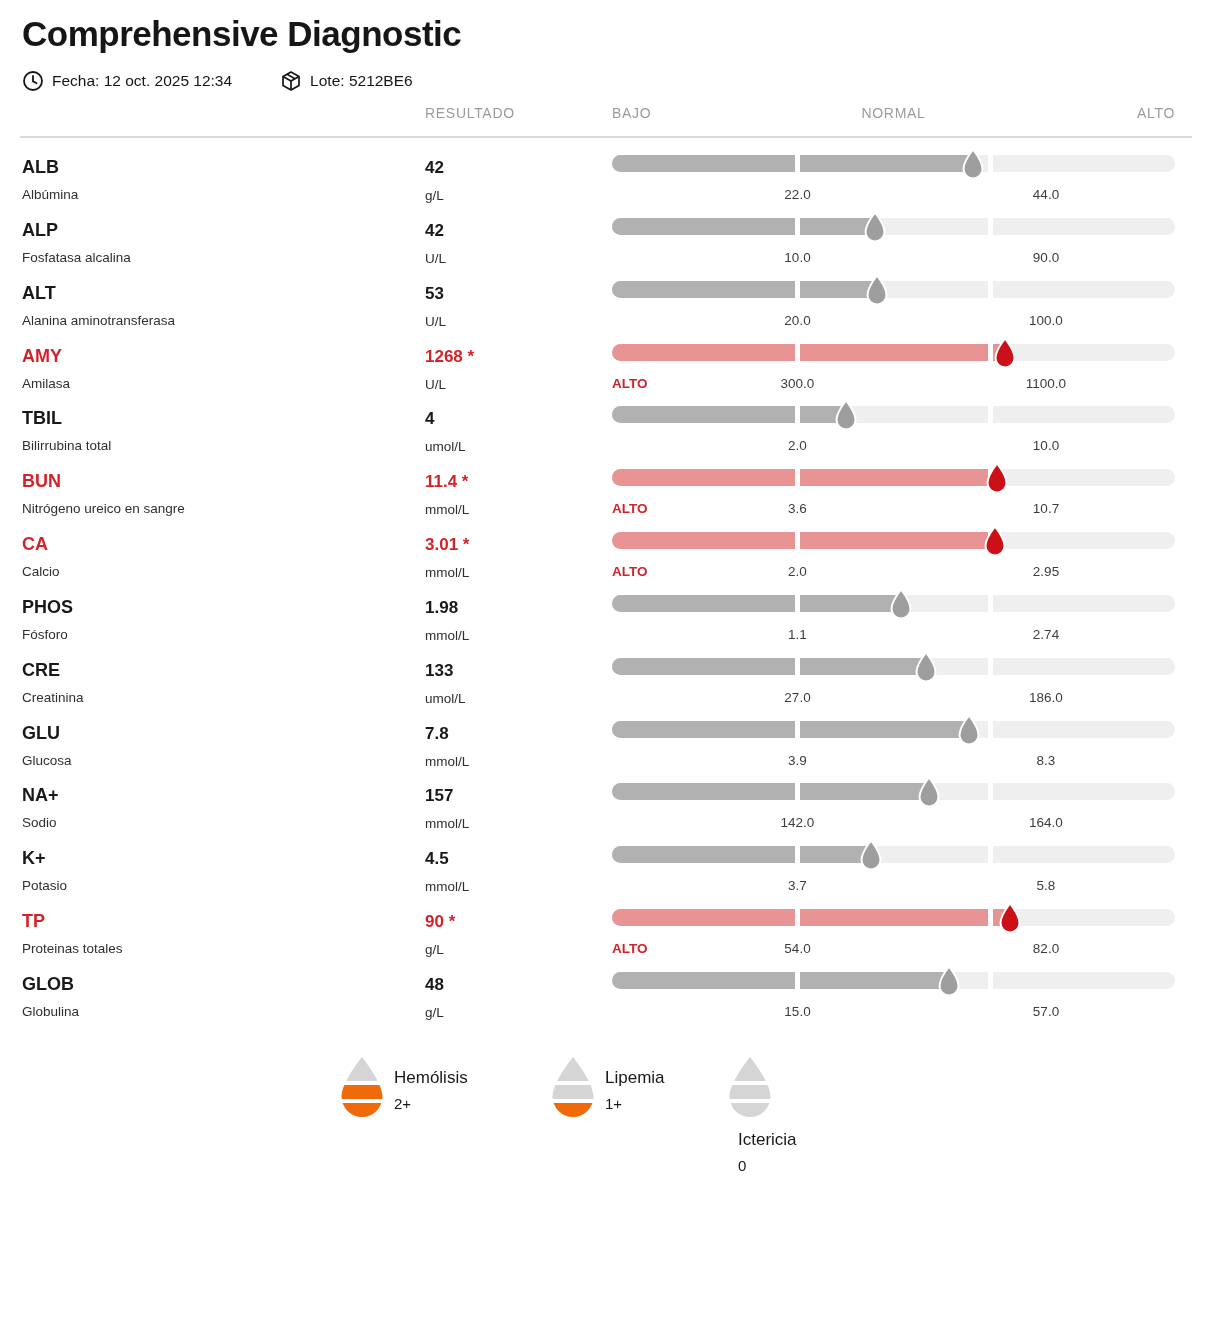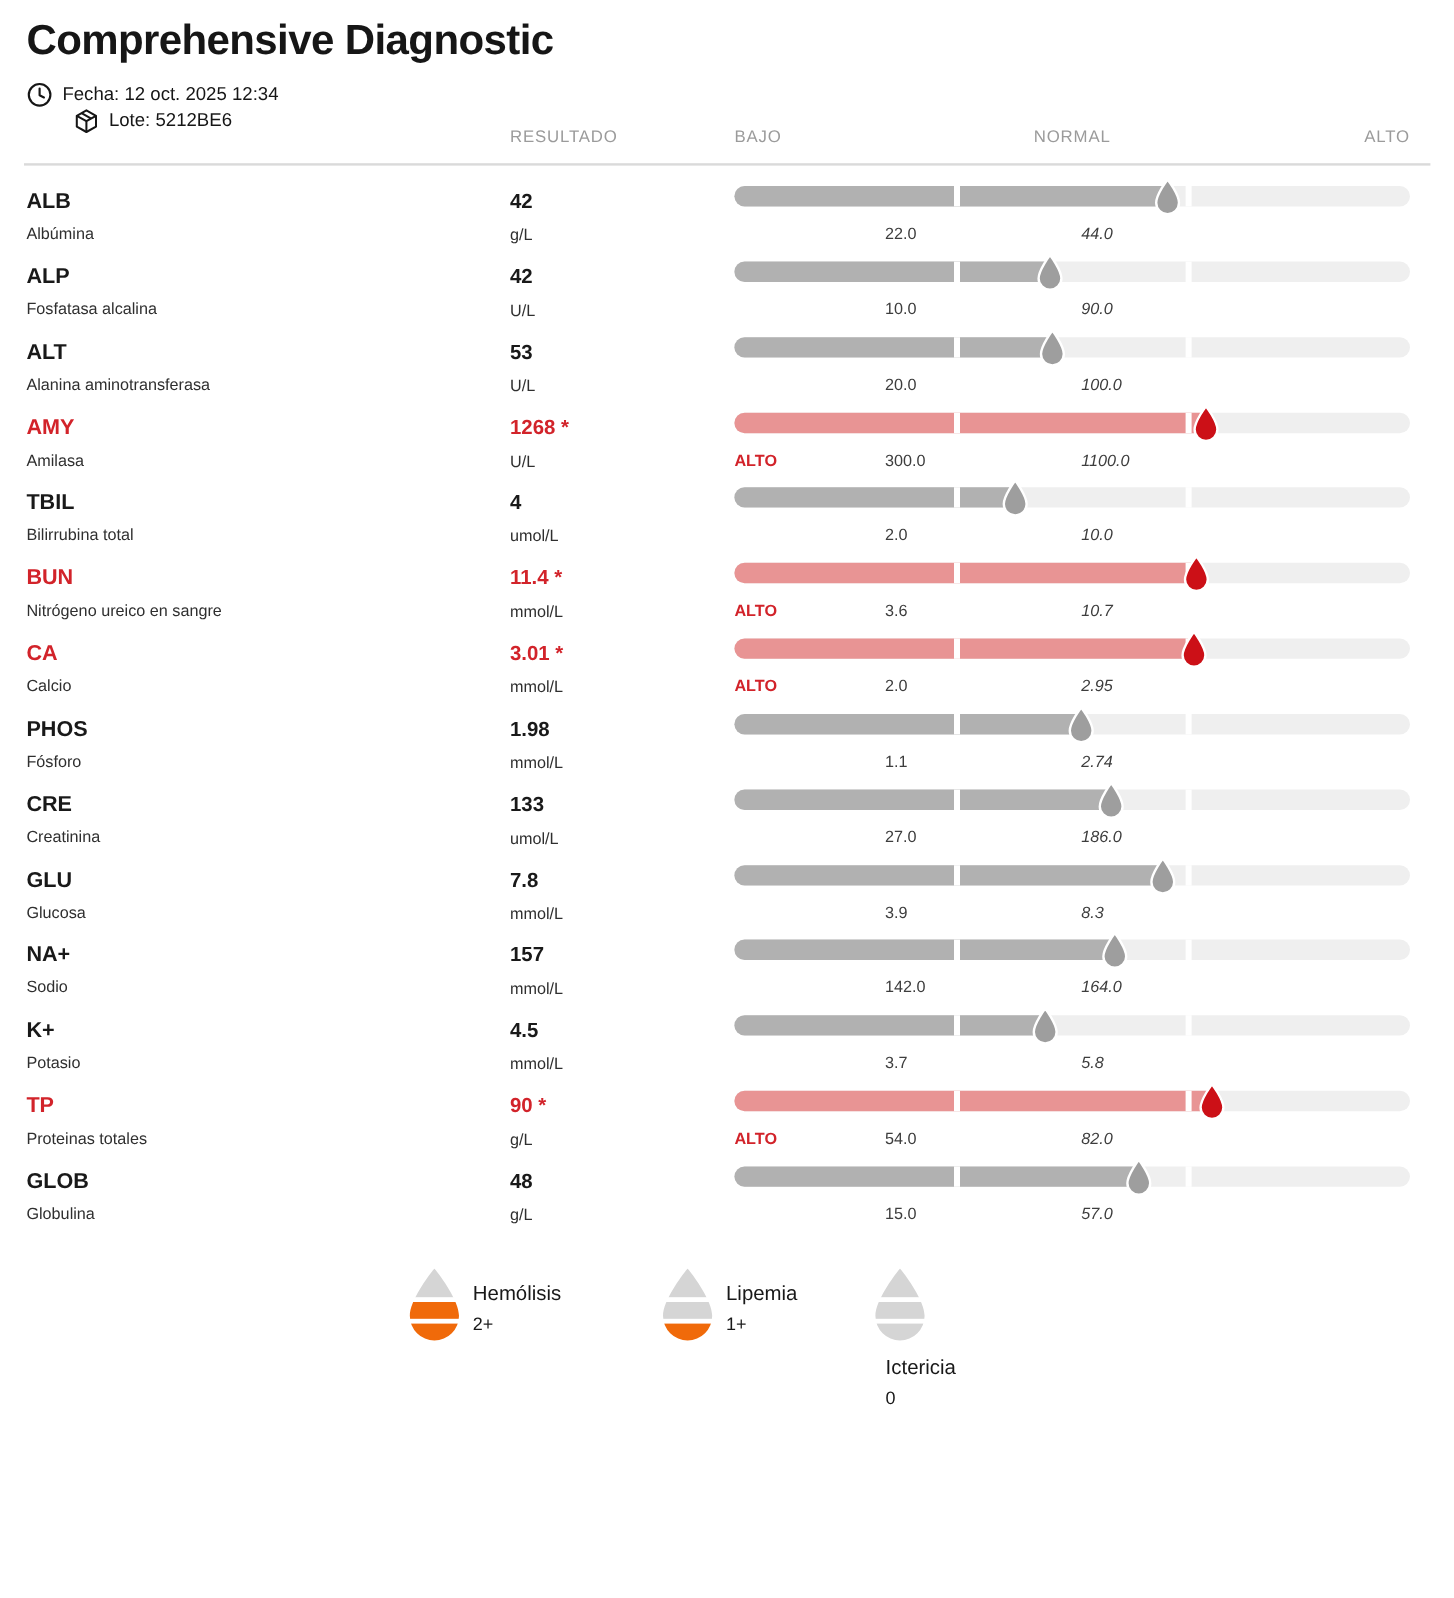--- a/index.html
+++ b/index.html
@@ -2,21 +2,21 @@
 <html><head>
 <meta charset="utf-8">
 <style>
   html,body{margin:0;padding:0;background:#ffffff;}
   .page{position:relative;width:1212px;height:1332px;background:#fff;
         font-family:"Liberation Sans", sans-serif;color:#191919;overflow:hidden;padding-left:31px;}
 
   .title{position:absolute;left:22px;top:14px;font-size:35px;font-weight:700;
          letter-spacing:-0.5px;color:#161616;margin:0;}
 
-  .meta-row{position:absolute;left:22px;top:68px;height:26px;display:flex;align-items:center;flex-direction:column;}
+  .meta-row{position:absolute;left:22px;top:68px;height:26px;display:flex;align-items:center;}
   .meta-item{display:flex;align-items:center;margin-right:48px;font-size:15.5px;color:#161616;}
   .meta-item svg{margin-right:8px;flex:0 0 auto;}
 
   .col-header{position:absolute;top:105px;font-size:14px;letter-spacing:.05em;
               color:#9b9b9b;}
   .ch-resultado{left:425px;}
   .ch-bajo{left:612px;}
   .ch-normal{left:797px;width:193px;text-align:center;}
   .ch-alto{left:1075px;width:100px;text-align:right;}
 
@@ -31,22 +31,22 @@
 
   .bar{position:absolute;left:612px;top:18px;width:563px;height:17px;}
   .track{position:absolute;left:0;top:0;width:563px;height:17px;background:#efefef;border-radius:9px;}
   .fill{position:absolute;left:0;top:0;height:17px;background:#b1b1b1;border-radius:9px 0 0 9px;}
   .divider{position:absolute;top:0;width:5px;height:17px;background:#ffffff;}
   .div-low{left:183px;} .div-high{left:376px;}
   .marker{position:absolute;top:-7px;width:22px;height:32px;}
 
   .flag{position:absolute;left:612px;top:50px;font-size:13.5px;font-weight:700;color:#d2232a;}
   .range-low,.range-high{position:absolute;top:50px;font-size:13.5px;color:#3d3d3d;
-                         width:120px;margin-left:-60px;}
-  .range-low{left:797.5px;} .range-high{left:961px;font-style:italic;}
+                         width:120px;text-align:center;margin-left:-60px;}
+  .range-low{left:797.5px;} .range-high{left:1046px;}
 
   .row.abn .code,.row.abn .result{color:#d2232a;}
   .row.abn .fill{background:#e89494;}
 
   .legend{position:absolute;top:1056px;left:0;width:1212px;height:70px;}
   .legend-item{position:absolute;top:0;display:flex;}
   .legend-text{margin-left:10px;}
   .legend-name{font-size:17px;color:#191919;margin-top:12px;}
   .legend-value{font-size:15px;color:#191919;margin-top:7px;}
 </style>

